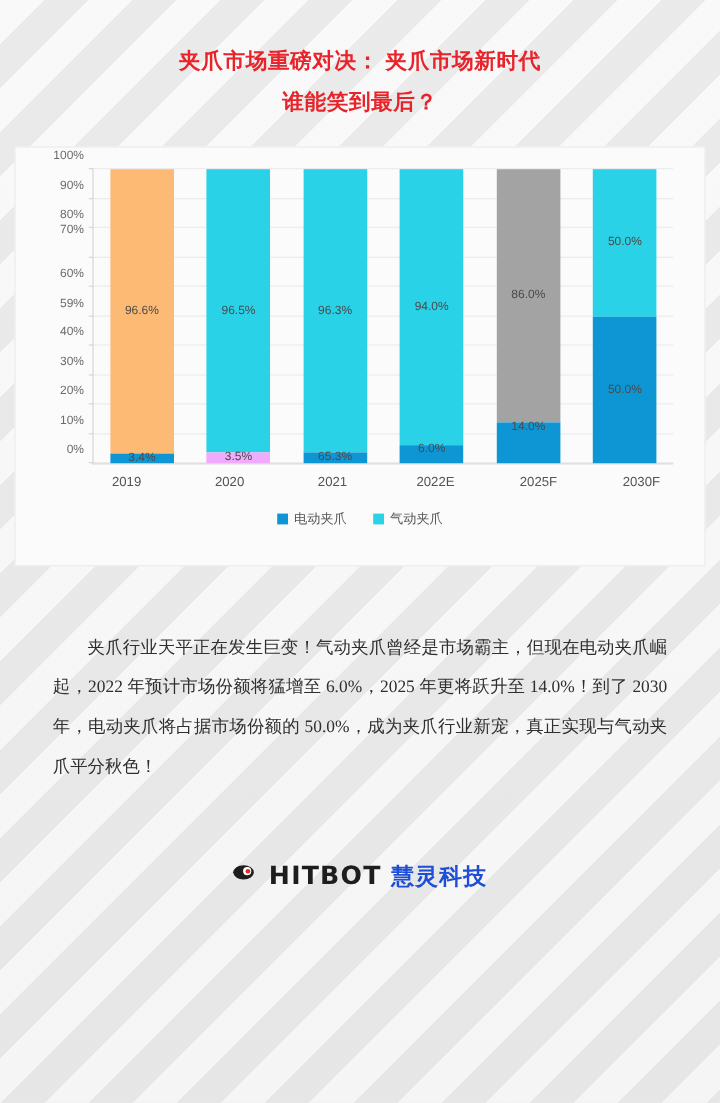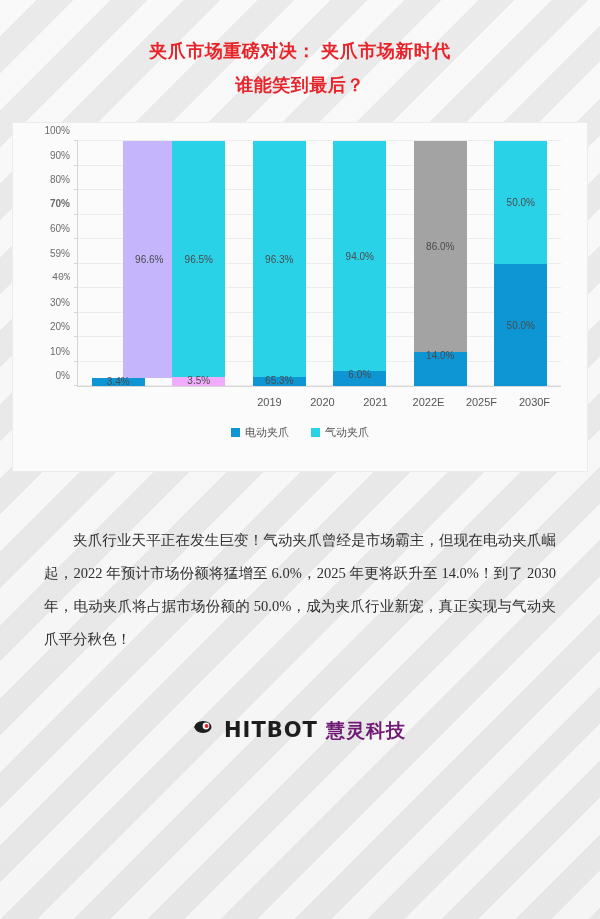--- a/index.html
+++ b/index.html
@@ -124,21 +124,21 @@
     top: -2px;
     transform: translate(-50%, 0);
   }
   .xaxis {
     position: absolute;
     left: 58px;
     right: 18px;
     bottom: 10px;
     height: 22px;
     display: flex;
-    justify-content: flex-end;
+    justify-content: space-between;
     align-items: center;
   }
   .xtick {
     width: 11%;
     text-align: center;
     font-size: 11px;
     color: #555;
   }
   .legend {
     display: flex;
@@ -184,21 +184,21 @@
   .logo-text {
     font-size: 21px;
     font-weight: bold;
     letter-spacing: 1px;
     color: #1d1d1d;
     font-family: "DejaVu Sans", sans-serif;
   }
   .logo-cn {
     font-size: 19px;
     font-weight: bold;
-    color: #701a75;
+    color: #1d4ed8;
     letter-spacing: 1px;
   }
 </style>
 </head>
 <body>
 
 <div class="page-bg"></div>
 
 <div class="content">
 
@@ -220,50 +220,50 @@
           </div>
           <div class="gridline" style="bottom: 20%;">
             <div class="ytick" style="bottom: 0px; top: auto;">20%</div>
             <div class="ytick-mark"></div>
           </div>
           <div class="gridline" style="bottom: 30%;">
             <div class="ytick" style="bottom: 0px; top: auto;">30%</div>
             <div class="ytick-mark"></div>
           </div>
           <div class="gridline" style="bottom: 40%;">
-            <div class="ytick" style="bottom: 0px; top: auto; font-family: Liberation Mono, monospace;">40%</div>
+            <div class="ytick" style="bottom: 0px; top: auto;">40%</div>
             <div class="ytick-mark"></div>
           </div>
           <div class="gridline" style="bottom: 50%;">
             <div class="ytick" style="bottom: 0px; top: auto;">59%</div>
             <div class="ytick-mark"></div>
           </div>
           <div class="gridline" style="bottom: 60%;">
             <div class="ytick" style="bottom: 0px; top: auto;">60%</div>
             <div class="ytick-mark"></div>
           </div>
           <div class="gridline" style="bottom: 70%;">
-            <div class="ytick" style="bottom: 1px; top: auto; font-weight: bold;">70%</div>
+            <div class="ytick" style="bottom: 12px; top: auto;">70%</div>
             <div class="ytick-mark"></div>
           </div>
           <div class="gridline" style="bottom: 80%;">
             <div class="ytick" style="bottom: 0px; top: auto;">80%</div>
             <div class="ytick-mark"></div>
           </div>
           <div class="gridline" style="bottom: 90%;">
             <div class="ytick" style="bottom: 0px; top: auto;">90%</div>
             <div class="ytick-mark"></div>
           </div>
           <div class="gridline" style="bottom: 100%;">
             <div class="ytick" style="bottom: 0px; top: auto;">100%</div>
             <div class="ytick-mark"></div>
           </div>
           <div class="bars">
             <div class="bar-col">
-              <div class="seg seg-top" style="height: 96.6%; background: #c4b5fd; margin-left: 31px;">
+              <div class="seg seg-top" style="height: 96.6%; background: #fdba74;">
                 <span class="seg-label">96.6%</span>
               </div>
               <div class="seg seg-bottom small" style="height: 3.4%; background: rgb(14, 150, 212);">
                 <span class="seg-label">3.4%</span>
               </div>
             </div>
             <div class="bar-col">
               <div class="seg seg-top" style="height: 96.5%; background: rgb(42, 210, 232);">
                 <span class="seg-label">96.5%</span>
               </div>

